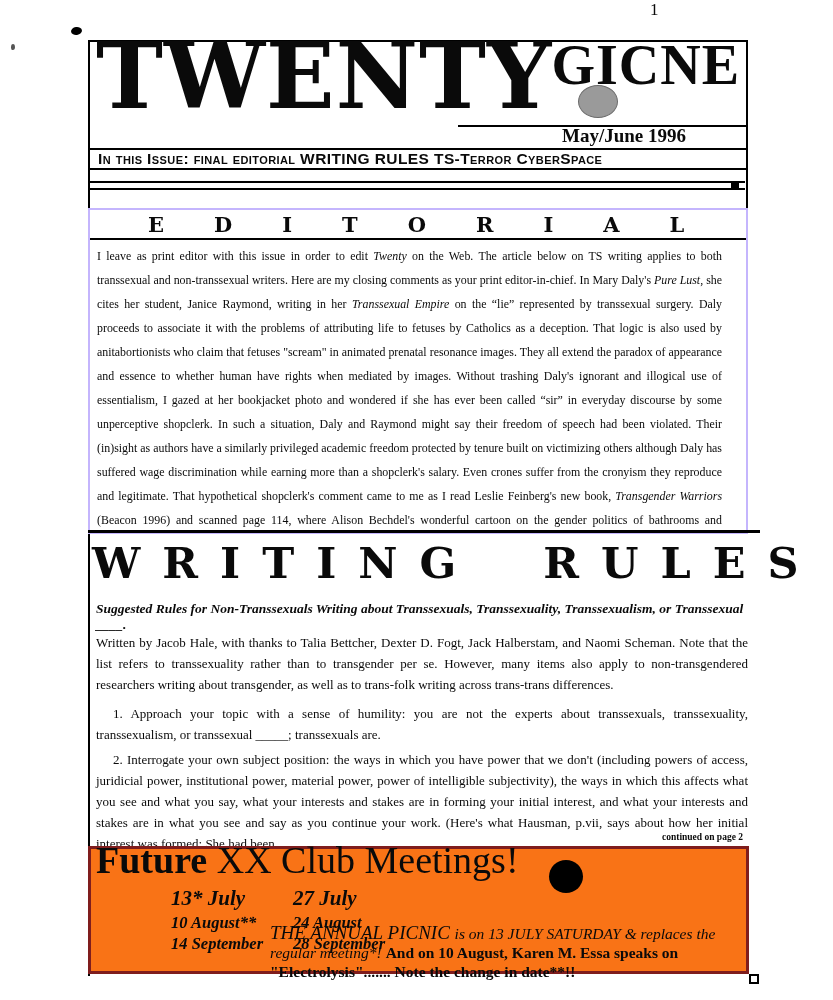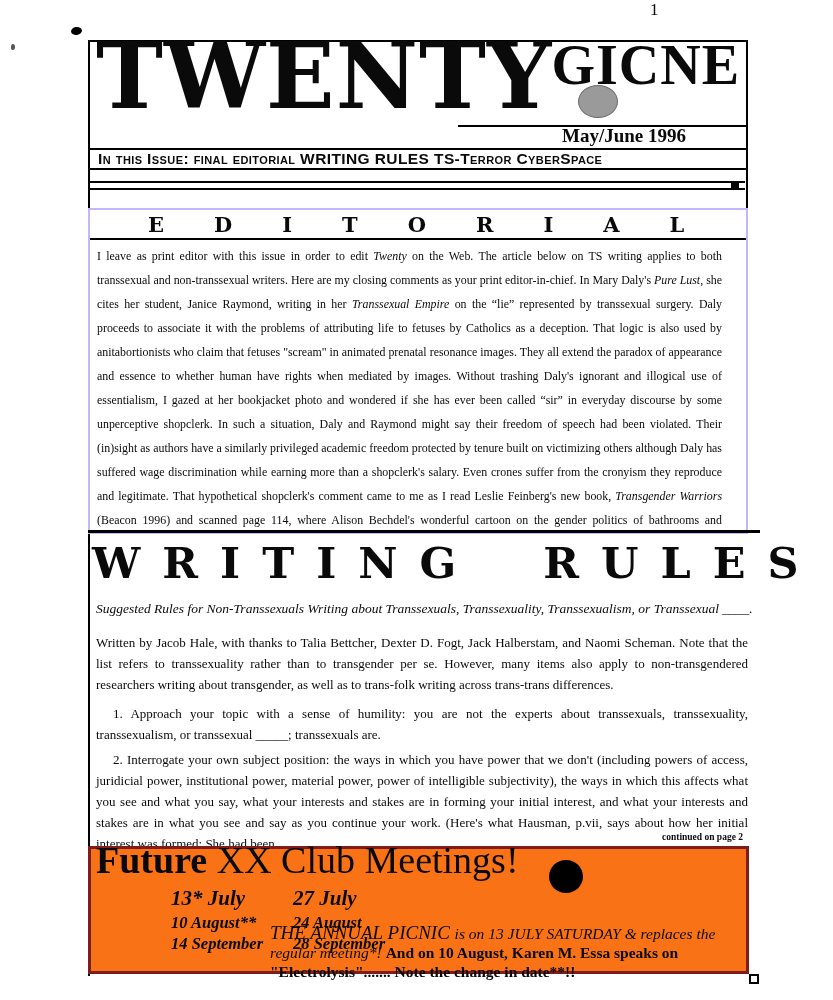--- a/index.html
+++ b/index.html
@@ -28,21 +28,21 @@
   .double-rule{position:absolute;left:88px;top:181px;width:657px;height:5px;border-top:2px solid #000;border-bottom:2px solid #000;}
   .dr-square{position:absolute;right:6px;top:-1px;width:8px;height:8px;background:#000;}
   
   .editorial{position:absolute;left:88px;top:196px;width:656px;height:322px;border:2px solid #c4b5fd;background:#fff;overflow:hidden;margin-top:12px;}
   .ed-head{margin:2px 30px 0 58px;font-family:"DejaVu Serif",serif;font-weight:700;font-size:21px;letter-spacing:50px;white-space:nowrap;}
   .ed-rule{border-top:2px solid #000;margin-top:1px;}
   .ed-body{padding:4px 24px 0 7px;font-size:11.9px;line-height:24px;text-align:justify;}
   
   .wr-rule{position:absolute;left:88px;top:530px;width:672px;border-top:3px solid #000;}
   .wr-title{position:absolute;left:92px;top:538px;font-family:"DejaVu Serif",serif;font-weight:700;font-size:43px;letter-spacing:22px;word-spacing:28px;white-space:nowrap;}
-  .wr-sub{position:absolute;left:96px;top:601px;width:660px;font-size:13.5px;font-weight:400;font-style:italic;}
+  .wr-sub{position:absolute;left:96px;top:601px;width:660px;font-size:13.5px;font-weight:700;font-style:italic;}
   .wr-intro{position:absolute;left:96px;top:632px;width:652px;font-size:13px;line-height:21px;text-align:justify;}
   .wr-item-1{position:absolute;left:96px;top:703px;width:652px;font-size:13px;line-height:21px;text-indent:17px;text-align:justify;}
   .wr-item-2{position:absolute;left:96px;top:749px;width:652px;font-size:13px;line-height:21px;text-indent:17px;text-align:justify;}
   .continued{position:absolute;right:90px;top:832px;font-size:9.5px;font-weight:700;}
   
   .meetings{position:absolute;left:88px;top:846px;width:655px;height:122px;border:3px solid #7f1d1d;background:#f97316;}
   .mt-title{position:absolute;left:5px;top:-9px;font-size:38px;line-height:1.1;white-space:nowrap;}
   .mt-title .fw{font-weight:700;}
   .mt-dot{position:absolute;left:458px;top:11px;width:34px;height:33px;background:#000;border-radius:50%;}
   .mt-dates{position:absolute;left:80px;top:36px;display:grid;grid-template-columns:122px auto;column-gap:0;row-gap:0;font-weight:700;font-style:italic;}

